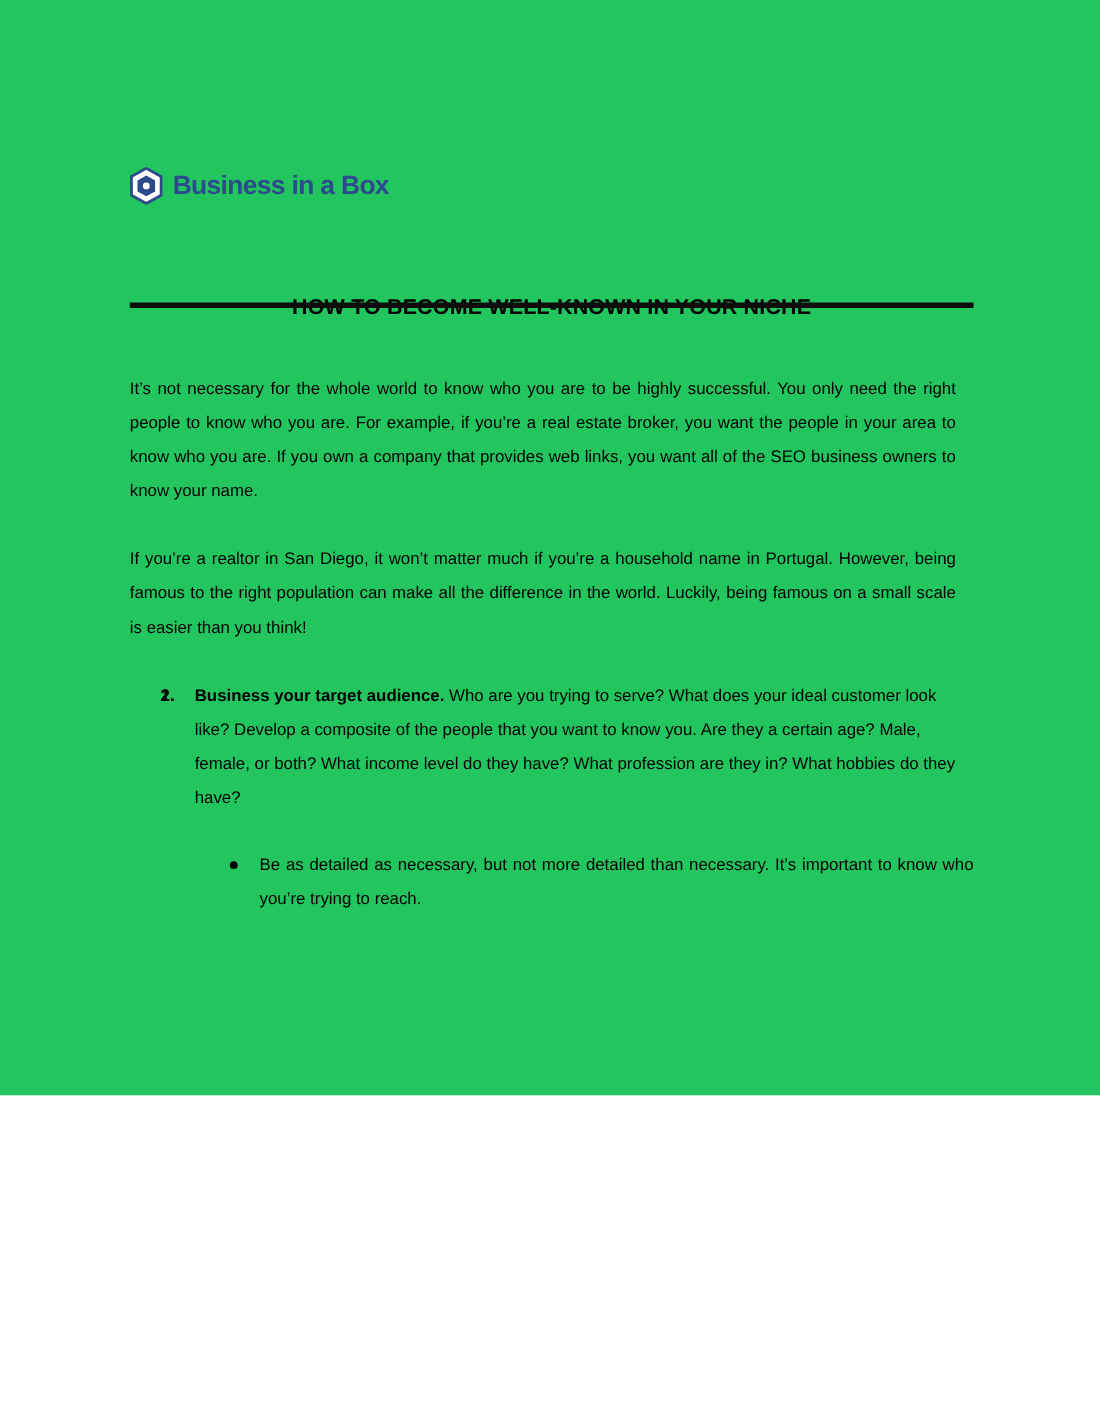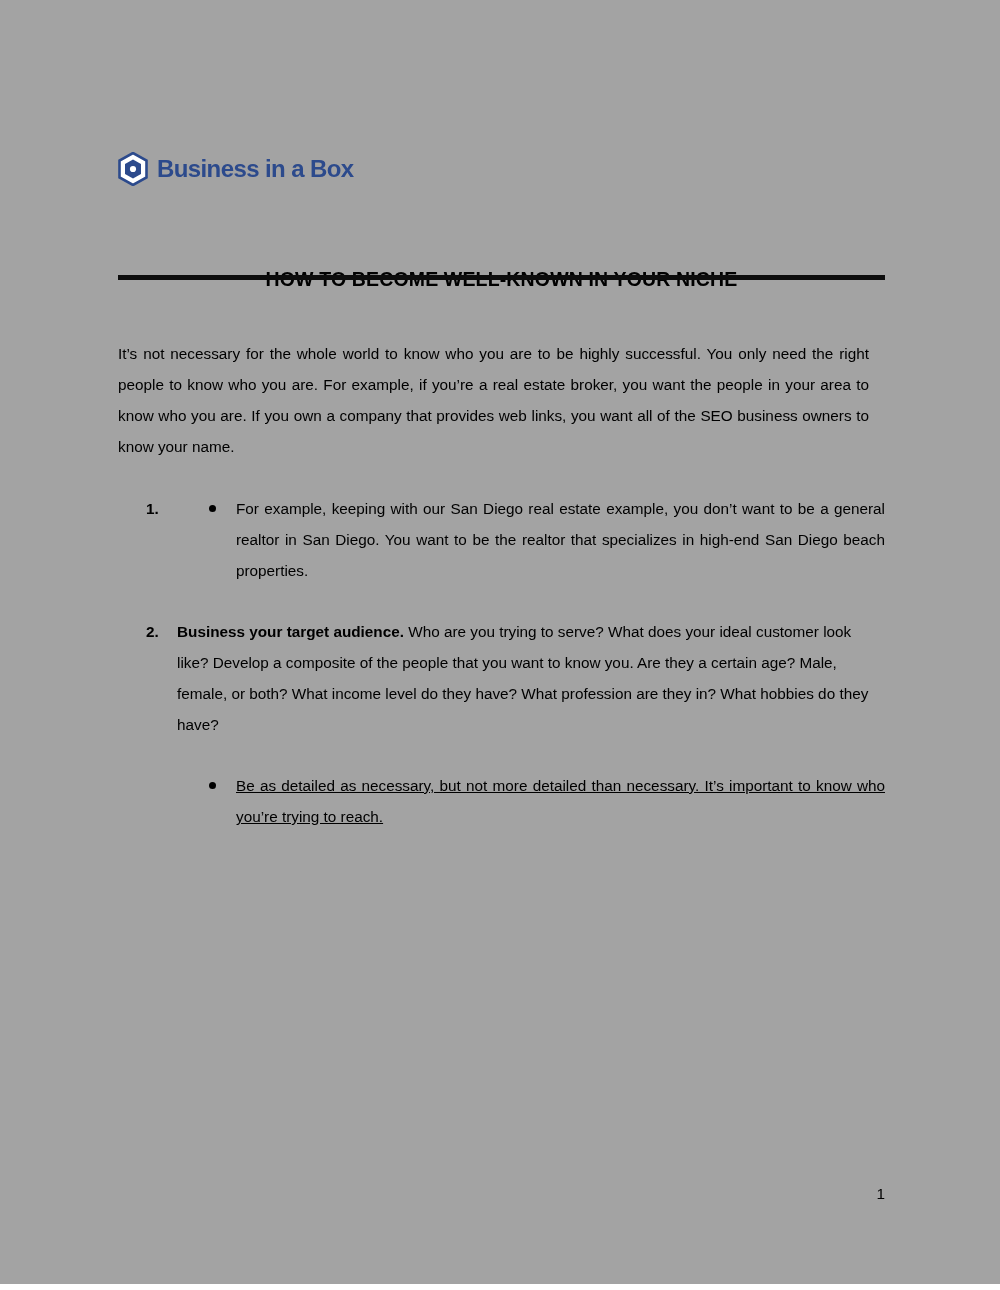--- a/index.html
+++ b/index.html
@@ -3,22 +3,22 @@
 <meta charset="utf-8">
 <style>
   html, body {
     margin: 0;
     padding: 0;
     background: #ffffff;
   }
   .page {
     position: relative;
     width: 1000px;
-    height: 1284px;
-    background: #a3a3a3;
+    height: 996px;
+    background: #22c55e;
     font-family: "Liberation Sans", sans-serif;
     color: #000000;
     overflow: hidden;
   }
 
   
   .logo {
     position: absolute;
     left: 118px;
     top: 152px;
@@ -111,21 +111,20 @@
   }
 
   
   ul.bullet-list {
     list-style: none;
     margin: 30px 0 30px 0;
     padding: 0;
   }
   ul.bullet-list.last {
     margin-bottom: 4px;
-    text-decoration: underline;
   }
   li.bullet-item {
     position: relative;
     padding-left: 59px;
     font-size: 15.3px;
     line-height: 31px;
     text-align: justify;
   }
   li.bullet-item > .bullet-dot {
     position: absolute;
@@ -164,32 +163,27 @@
     <span class="logo-text">Business in a Box</span>
   </div>
 
   <div class="doc-title">HOW TO BECOME WELL-KNOWN IN YOUR NICHE</div>
   <div class="title-rule"></div>
 
   <div class="body">
 
     <p class="para">It’s not necessary for the whole world to know who you are to be highly successful. You only need the right people to know who you are. For example, if you’re a real estate broker, you want the people in your area to know who you are. If you own a company that provides web links, you want all of the SEO business owners to know your name.</p>
 
+    <p class="para">If you’re a realtor in San Diego, it won’t matter much if you’re a household name in Portugal. However, being famous to the right population can make all the difference in the world. Luckily, being famous on a small scale is easier than you think!</p>
 
 
     <ol class="num-list">
 
       <li class="num-item">
         <span class="marker">1.</span>
-        <ul class="bullet-list">
-          <li class="bullet-item">
-            <span class="bullet-dot"></span>
-            <span>For example, keeping with our San Diego real estate example, you don’t want to be a general realtor in San Diego. You want to be the realtor that specializes in high-end San Diego beach properties.</span>
-          </li>
-        </ul>
       </li>
 
       <li class="num-item">
         <span class="marker">2.</span>
         <span class="item-text"><b>Business your target audience.</b><span> Who are you trying to serve? What does your ideal customer look like? Develop a composite of the people that you want to know you. Are they a certain age? Male, female, or both? What income level do they have? What profession are they in? What hobbies do they have?</span></span>
         <ul class="bullet-list last">
           <li class="bullet-item">
             <span class="bullet-dot"></span>
             <span>Be as detailed as necessary, but not more detailed than necessary. It’s important to know who you’re trying to reach.</span>
           </li>

